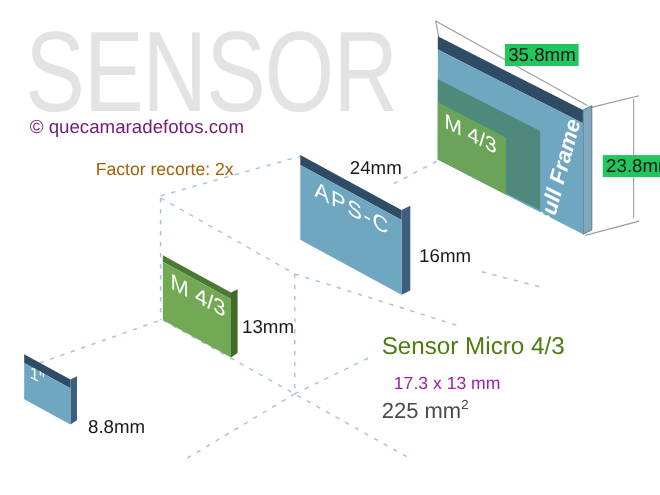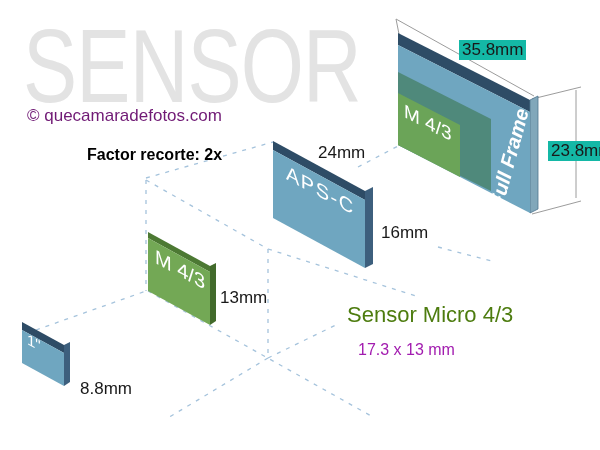--- a/index.html
+++ b/index.html
@@ -7,23 +7,23 @@
     position:relative;width:600px;height:417px;overflow:hidden;background:#ffffff;
     font-family:"Liberation Sans",sans-serif;
   }
   #scene{position:absolute;left:0;top:0;}
   .txt{position:absolute;white-space:nowrap;color:#191919;}
   .watermark{
     left:23px;top:14px;font-size:104px;line-height:1;font-weight:400;color:#E3E3E3;
     letter-spacing:-1px;transform:scaleX(0.78);transform-origin:left top;
   }
   .copyright{left:27px;top:106px;font-size:17px;color:#701a75;}
-  .factor{left:87px;top:146px;font-size:16px;font-weight:700;color:#000000;}
+  .factor{left:87px;top:146px;font-size:16px;font-weight:400;color:#a16207;}
   .dim{font-size:17px;color:#191919;}
-  .dim.bgwhite{background:#14b8a6;padding:0 3px;}
+  .dim.bgwhite{background:#22c55e;padding:0 3px;}
   .facelabel{color:#ffffff;transform-origin:left top;}
   .lbl-one{left:27px;top:330px;font-size:15px;transform:skewY(28deg);}
   .lbl-m43{left:155px;top:245px;font-size:20px;transform:skewY(28deg);}
   .lbl-apsc{left:286px;top:161px;font-size:20px;letter-spacing:1.5px;transform:skewY(28deg);}
   .lbl-ffm43{left:404px;top:100px;font-size:19px;transform:skewY(27deg);}
   .lbl-ff{
     left:454px;top:146px;width:112px;height:24px;text-align:center;
     font-size:20px;font-style:italic;font-weight:700;
     transform:rotate(-75deg);transform-origin:center center;
   }
@@ -100,14 +100,15 @@
   <div class="txt dim bgwhite" style="left:548px;top:141px;">23.8mm</div>
 
   <div class="txt facelabel lbl-one">1"</div>
   <div class="txt facelabel lbl-m43">M 4/3</div>
   <div class="txt facelabel lbl-apsc">APS-C</div>
   <div class="txt facelabel lbl-ffm43">M 4/3</div>
   <div class="txt facelabel lbl-ff">Full Frame</div>
 
   <div class="txt ann-title">Sensor Micro 4/3</div>
   <div class="txt ann-size">17.3 x 13 mm</div>
+  <div class="txt ann-area"><span>225 mm</span><sup>2</sup></div>
 
 </div>
 
 </body></html>

